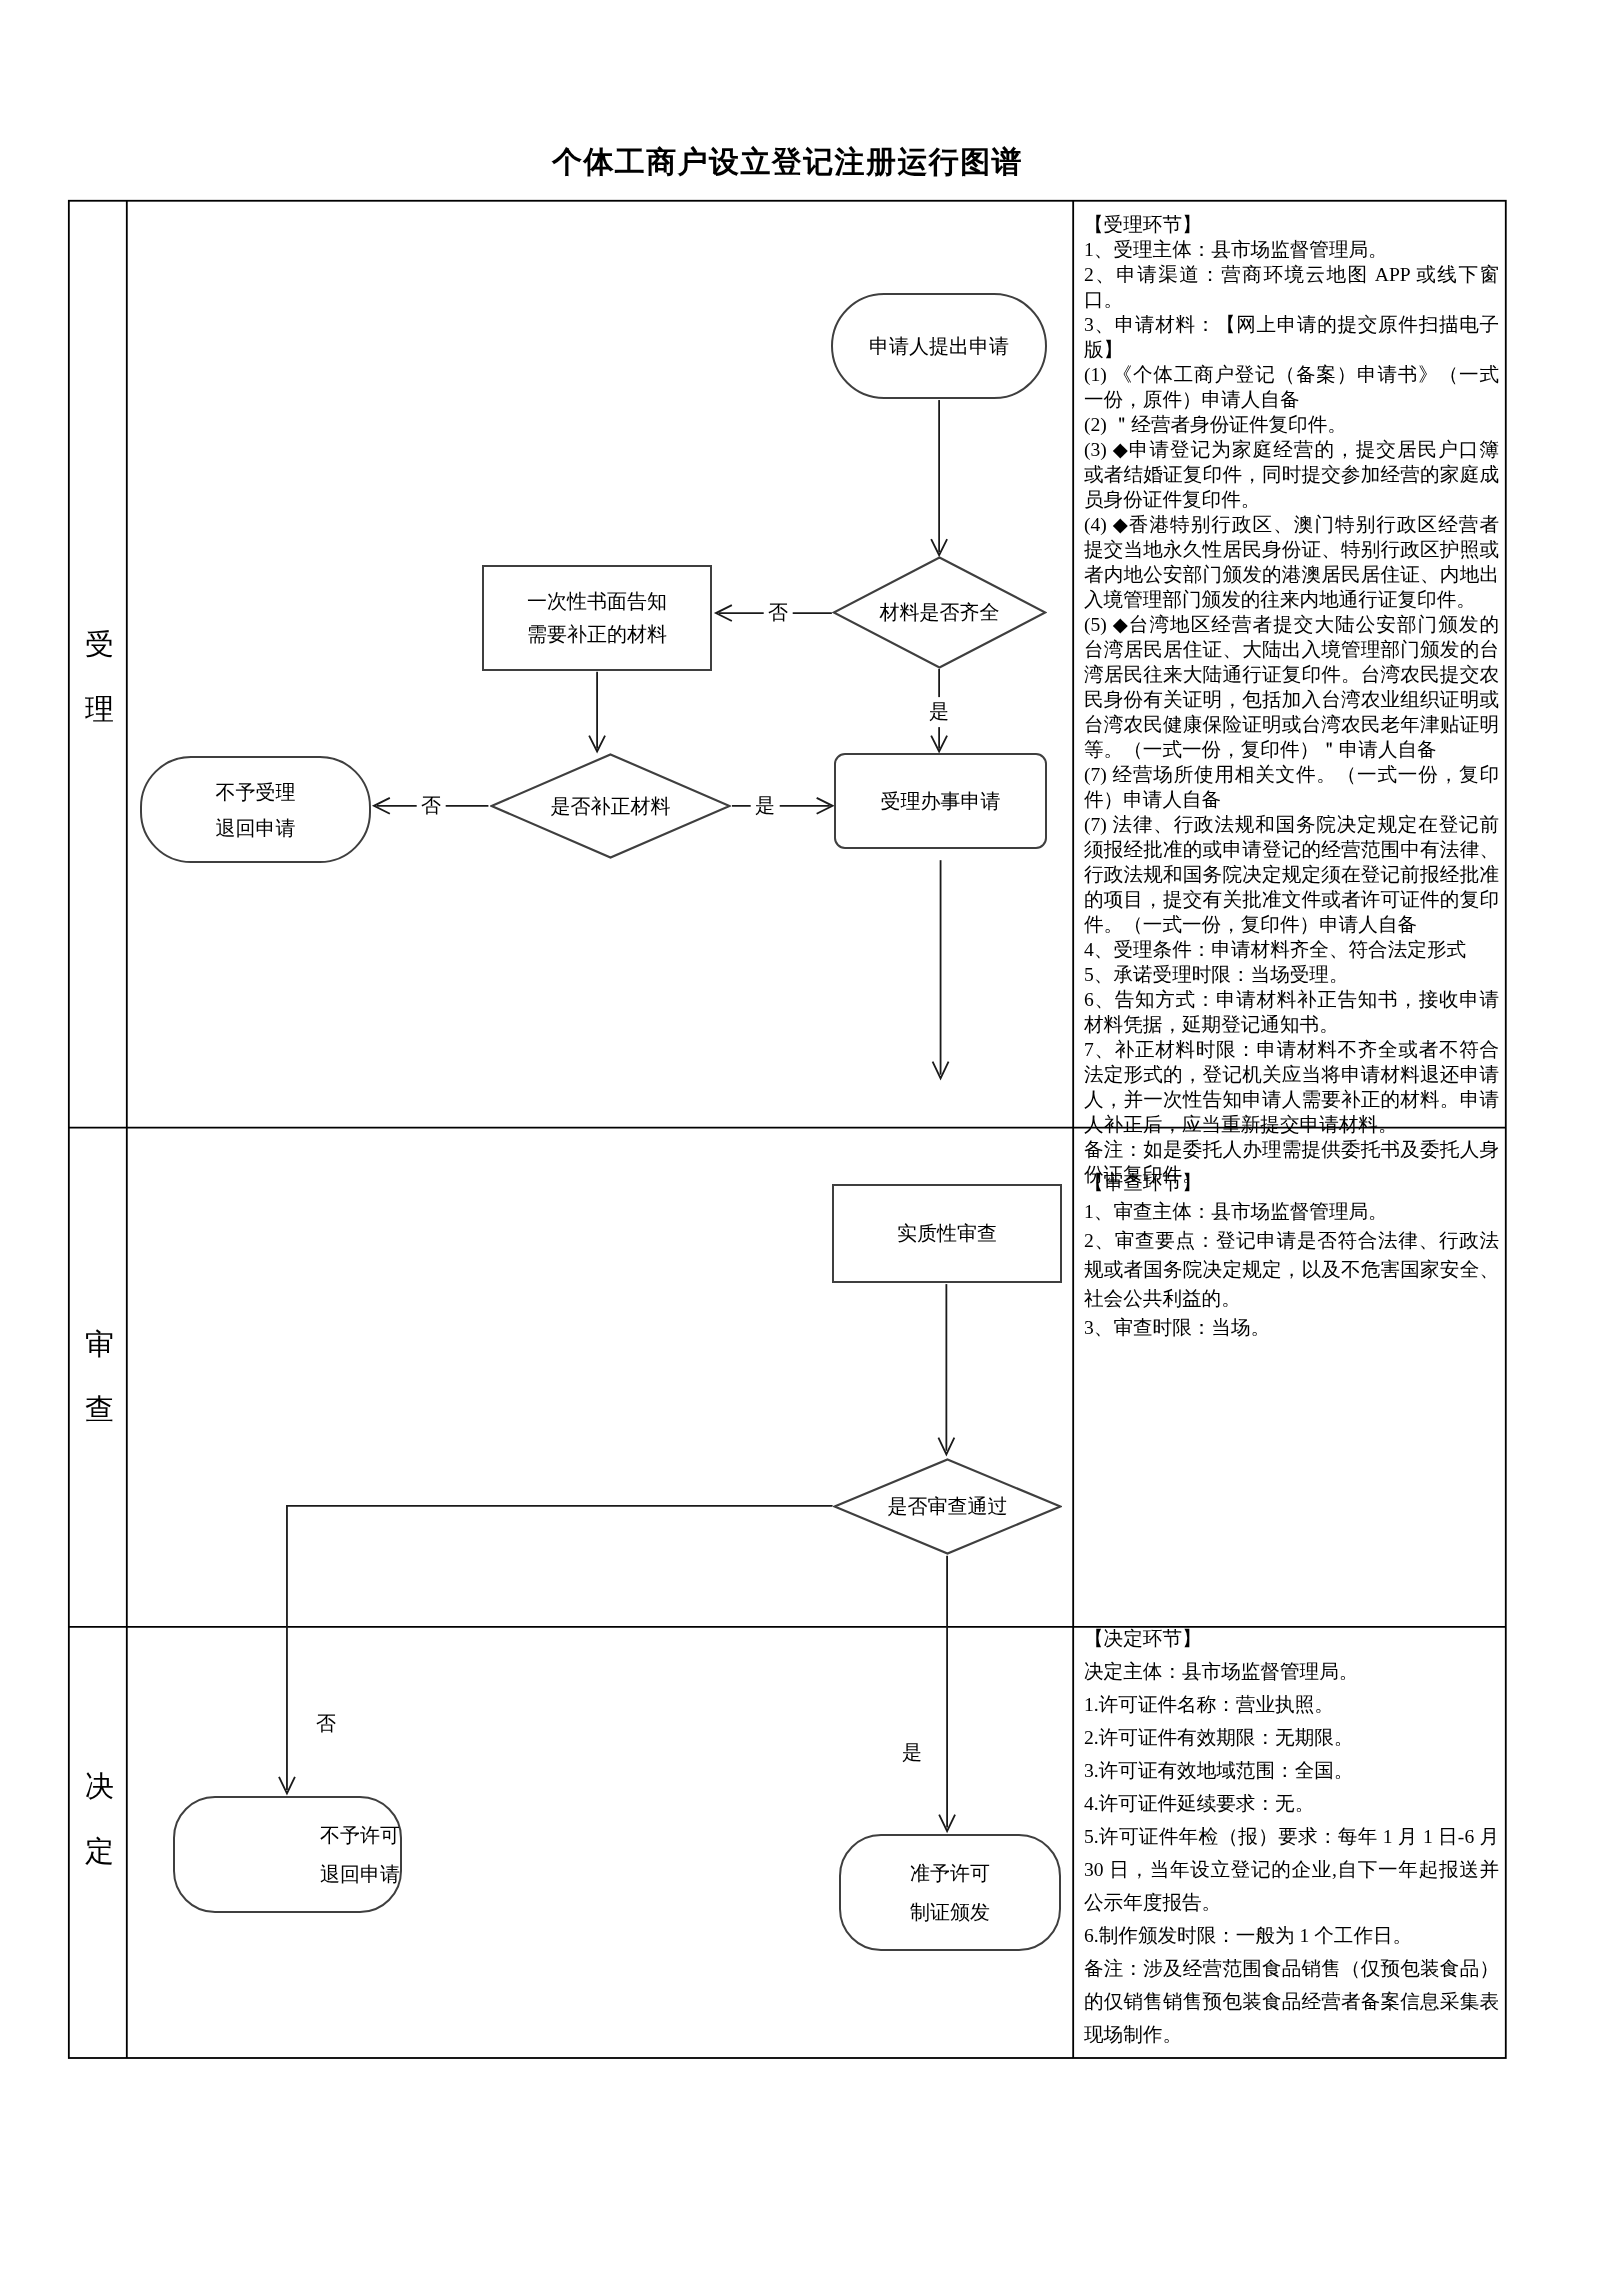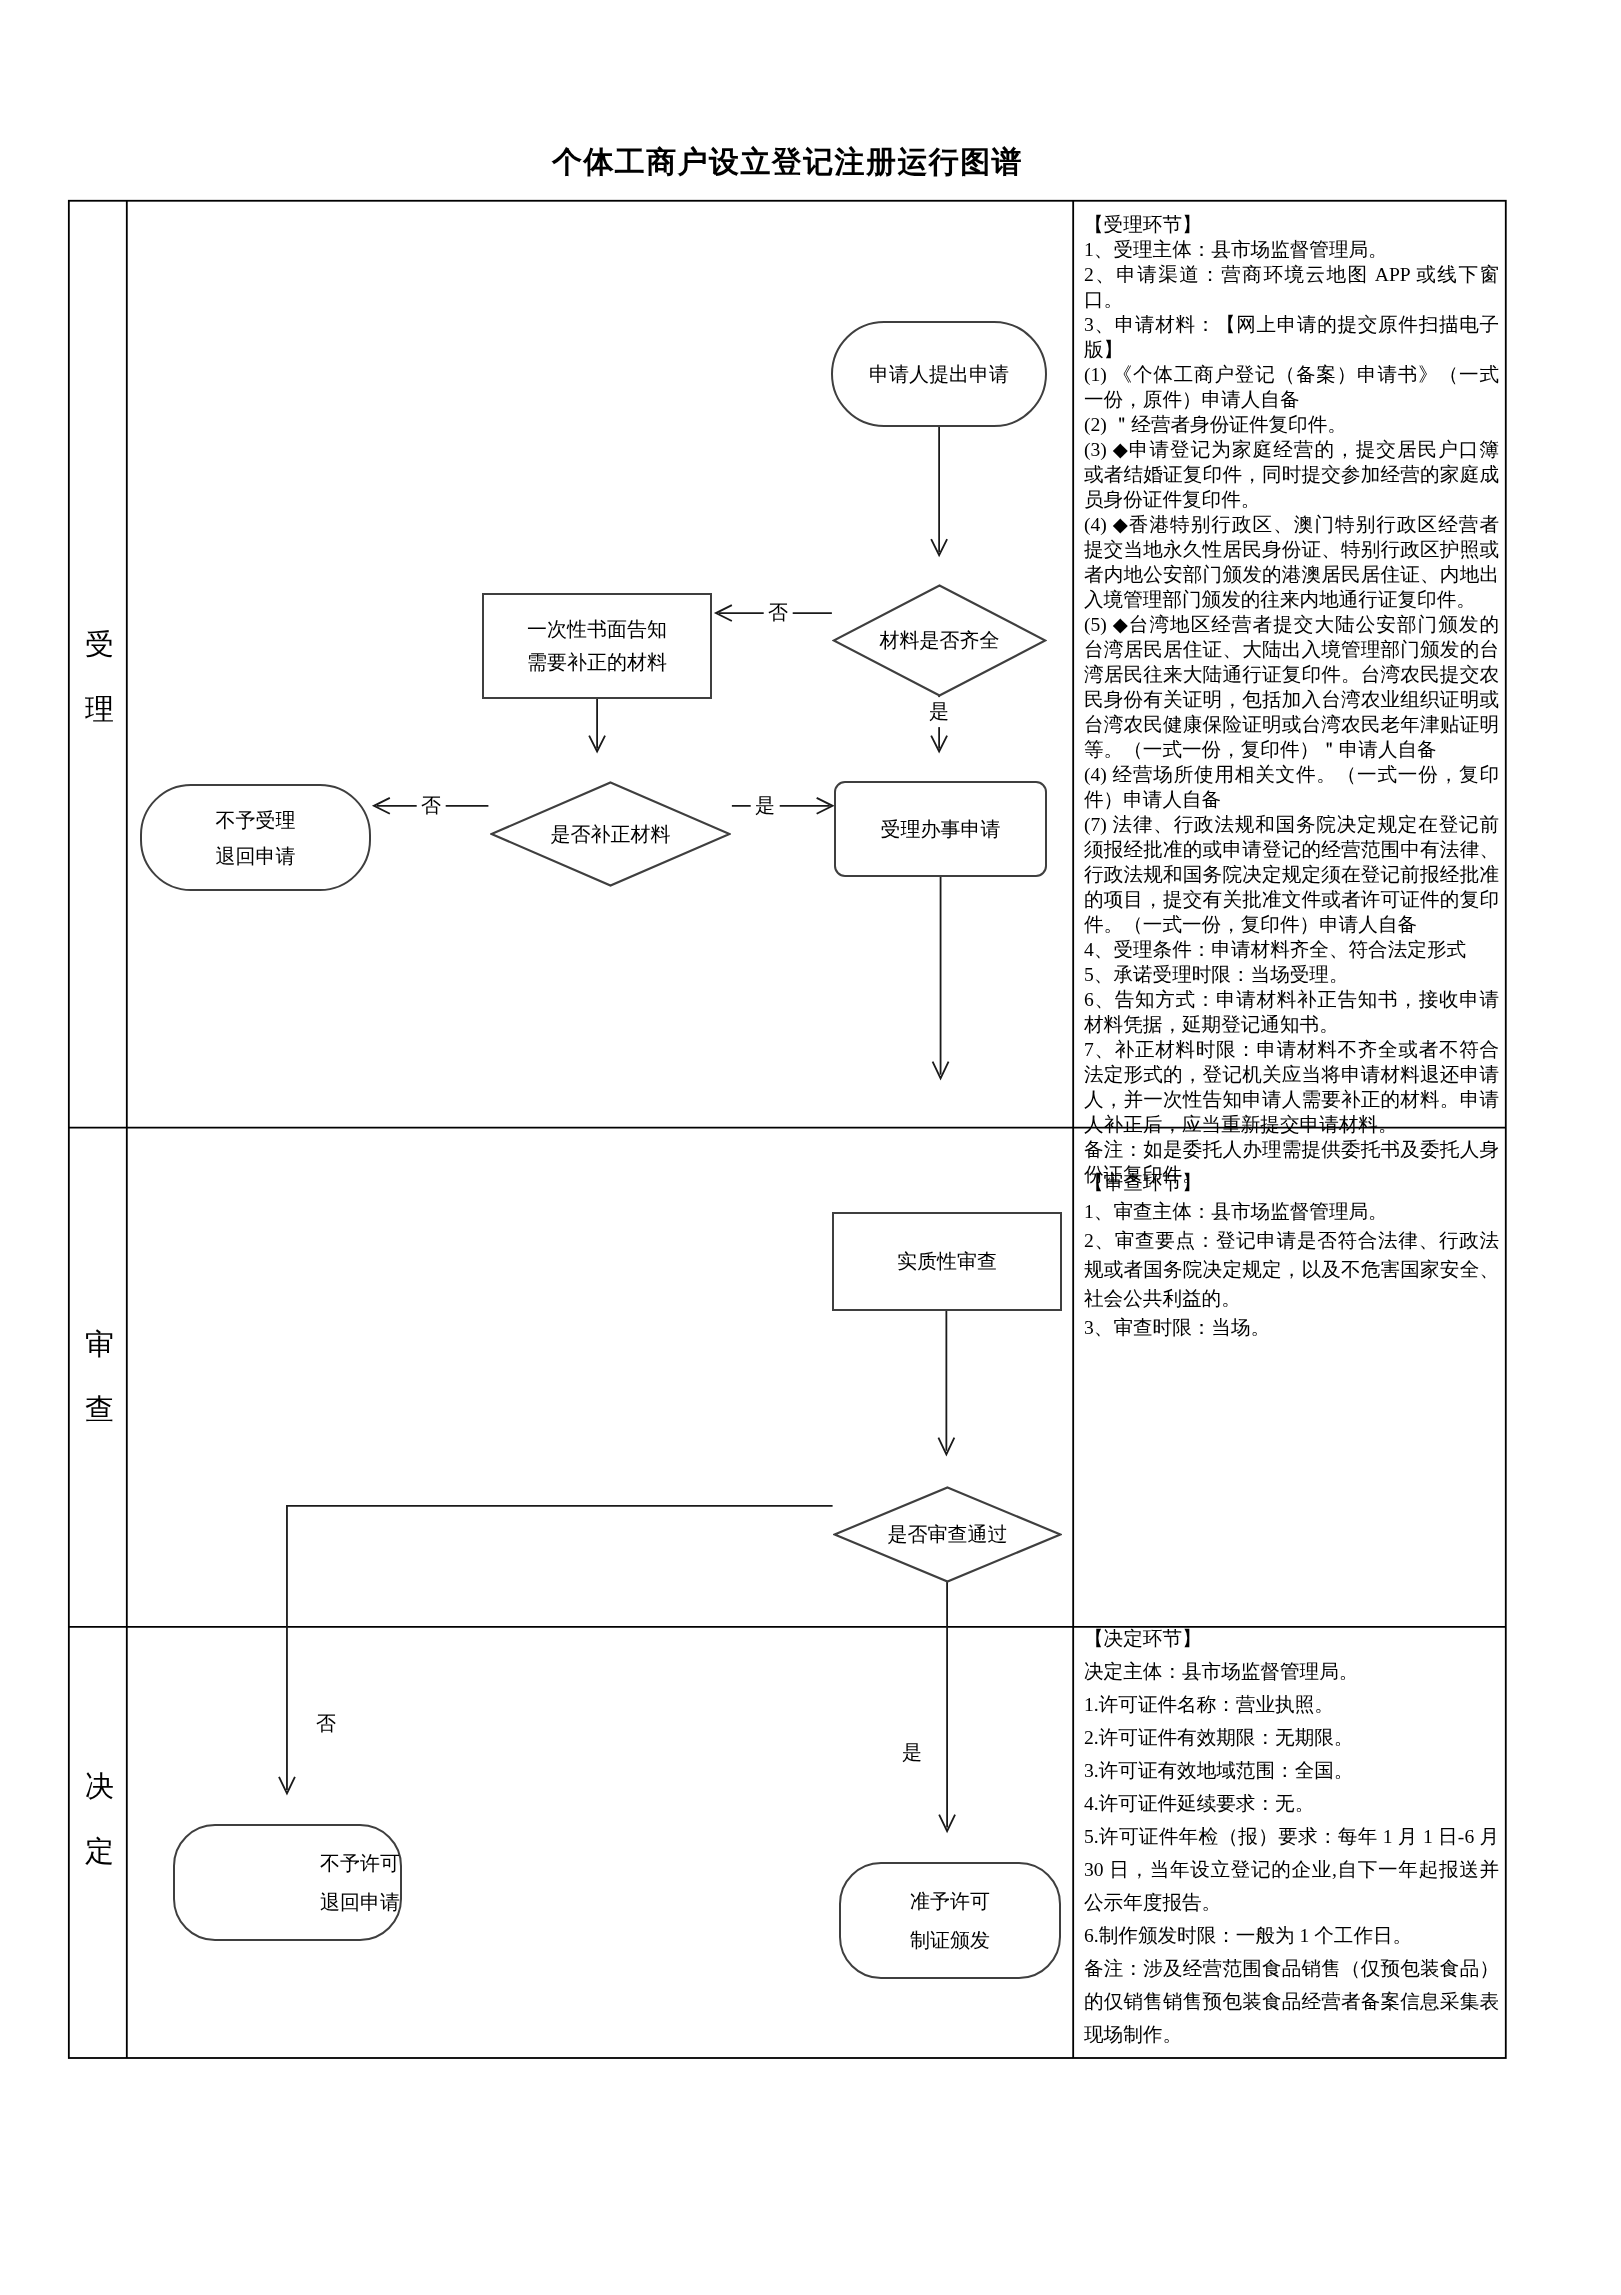--- a/index.html
+++ b/index.html
@@ -5,21 +5,21 @@
   html,body{margin:0;padding:0;background:#fff;}
   #page{position:relative;width:1621px;height:2295px;background:#ffffff;
         font-family:"Liberation Serif","DejaVu Serif",serif;color:#000;padding-left:32px;}
   .title{position:absolute;left:69px;top:142px;width:1437px;text-align:center;
          font-family:"Liberation Sans","DejaVu Sans",sans-serif;
          font-weight:bold;font-size:30px;letter-spacing:1.4px;}
   svg.overlay{position:absolute;left:0;top:0;width:1621px;height:2295px;}
   
   .shape{position:absolute;box-sizing:border-box;background:#fff;
          display:flex;flex-direction:column;align-items:center;justify-content:center;
-         font-size:20px;line-height:35px;text-align:center;margin-top:28px;}
+         font-size:20px;line-height:35px;text-align:center;}
   .oval{border:2.2px solid #3f3f3f;}
   .rect{border:2.9px solid #3f3f3f;}
   .diamond{background:transparent;border:none;}
   .diamond>svg{position:absolute;left:0;top:0;width:100%;height:100%;}
   .diamond>span{position:relative;z-index:2;}
   .edge-label{position:absolute;transform:translate(-50%,-50%);background:#fff;
               font-size:20px;padding:1.4px 4.3px;z-index:5;}
   
   .stage{position:absolute;left:69px;width:61px;text-align:center;
          font-size:29px;line-height:65px;}
@@ -156,21 +156,21 @@
   <div class="notes" id="sec-accept" style="top:212px;">
     <p>【受理环节】</p>
     <p>1、受理主体：县市场监督管理局。</p>
     <p>2、申请渠道：营商环境云地图 APP 或线下窗口。</p>
     <p>3、申请材料：【网上申请的提交原件扫描电子版】</p>
     <p>(1) 《个体工商户登记（备案）申请书》（一式一份，原件）申请人自备</p>
     <p>(2) ＂经营者身份证件复印件。</p>
     <p>(3) ◆申请登记为家庭经营的，提交居民户口簿或者结婚证复印件，同时提交参加经营的家庭成员身份证件复印件。</p>
     <p>(4) ◆香港特别行政区、澳门特别行政区经营者提交当地永久性居民身份证、特别行政区护照或者内地公安部门颁发的港澳居民居住证、内地出入境管理部门颁发的往来内地通行证复印件。</p>
     <p>(5) ◆台湾地区经营者提交大陆公安部门颁发的台湾居民居住证、大陆出入境管理部门颁发的台湾居民往来大陆通行证复印件。台湾农民提交农民身份有关证明，包括加入台湾农业组织证明或台湾农民健康保险证明或台湾农民老年津贴证明等。（一式一份，复印件）＂申请人自备</p>
-    <p>(4) 经营场所使用相关文件。（一式一份，复印件）申请人自备</p>
+    <p>(7) 经营场所使用相关文件。（一式一份，复印件）申请人自备</p>
     <p>(7) 法律、行政法规和国务院决定规定在登记前须报经批准的或申请登记的经营范围中有法律、行政法规和国务院决定规定须在登记前报经批准的项目，提交有关批准文件或者许可证件的复印件。（一式一份，复印件）申请人自备</p>
     <p>4、受理条件：申请材料齐全、符合法定形式</p>
     <p>5、承诺受理时限：当场受理。</p>
     <p>6、告知方式：申请材料补正告知书，接收申请材料凭据，延期登记通知书。</p>
     <p>7、补正材料时限：申请材料不齐全或者不符合法定形式的，登记机关应当将申请材料退还申请人，并一次性告知申请人需要补正的材料。申请人补正后，应当重新提交申请材料。</p>
     <p>备注：如是委托人办理需提供委托书及委托人身份证复印件。</p>
   </div>
 
   <div class="notes" id="sec-review" style="top:1168px;">
     <p>【审查环节】</p>

